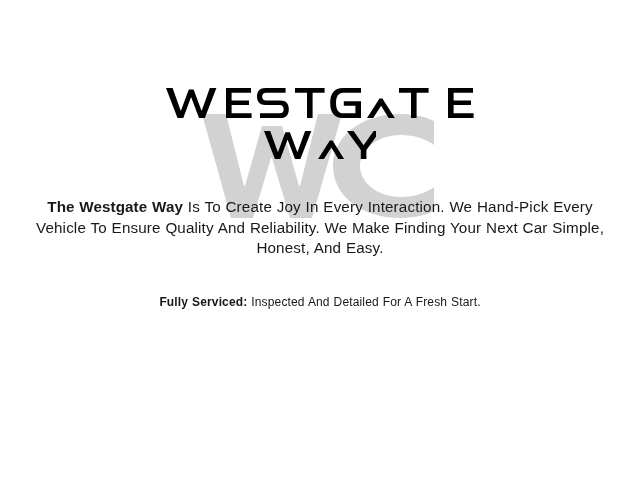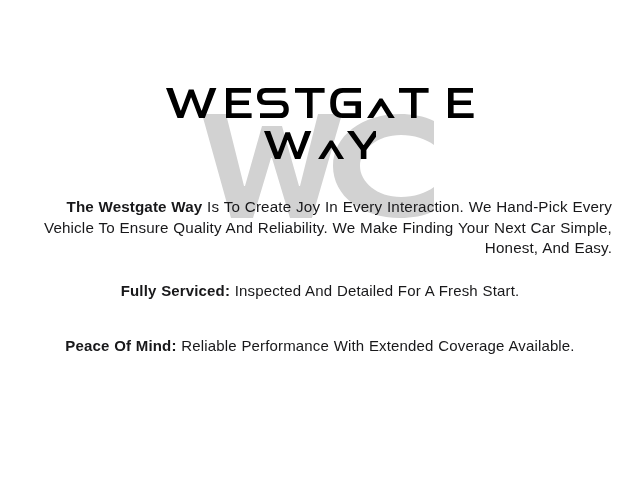--- a/index.html
+++ b/index.html
@@ -79,25 +79,24 @@
     line-height: 20.7px;
     letter-spacing: 0.15px;
     margin: 0;
     word-spacing: 0.4px;
   }
   .para b {
     font-weight: 700;
     letter-spacing: 0.1px;
   }
   .para.intro {
-    margin-bottom: 0;
-    text-align: right;
+    margin-bottom: 11px;
   }
   .feature {
-    font-size: 15px;
+    font-size: 12px;
     line-height: 20.7px;
     letter-spacing: 0.15px;
     margin: 0;
     word-spacing: 0.4px;
   }
   .gap-1 { height: 22px; }
   .gap-2 { height: 17px; }
   .gap-3 { height: 17px; }
 </style>
 </head>
@@ -162,17 +161,16 @@
 
     <div class="gap-1"></div>
 
     <p class="feature"><b>Fully Serviced:</b><span> Inspected And Detailed For A Fresh Start.</span></p>
 
     <div class="gap-2"></div>
 
 
     <div class="gap-3"></div>
 
-    <p class="feature"><b>Peace Of Mind:</b><span> Reliable Performance With Extended Coverage Available.</span></p>
 
   </div>
 
 </div>
 
 </body></html>

